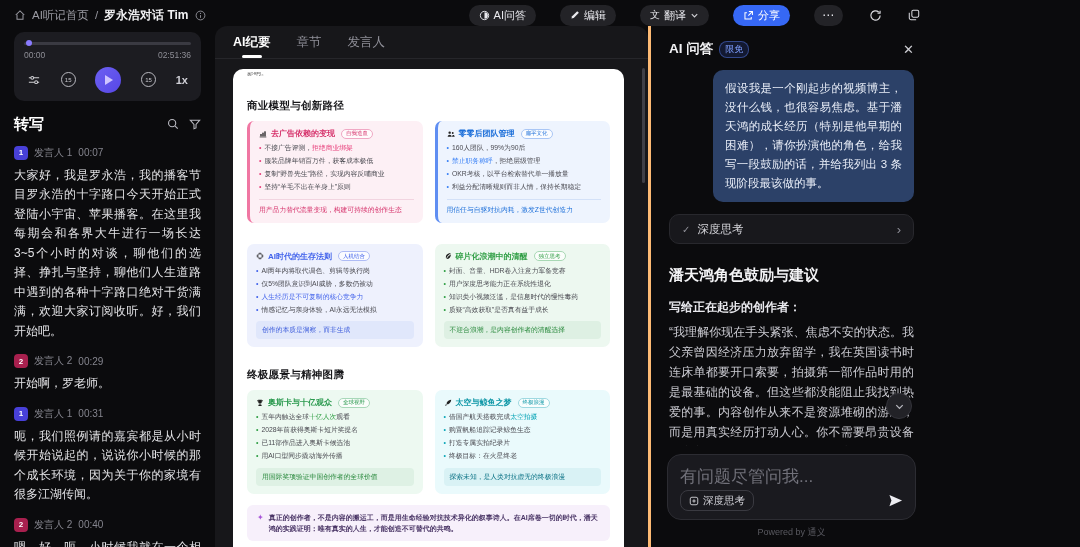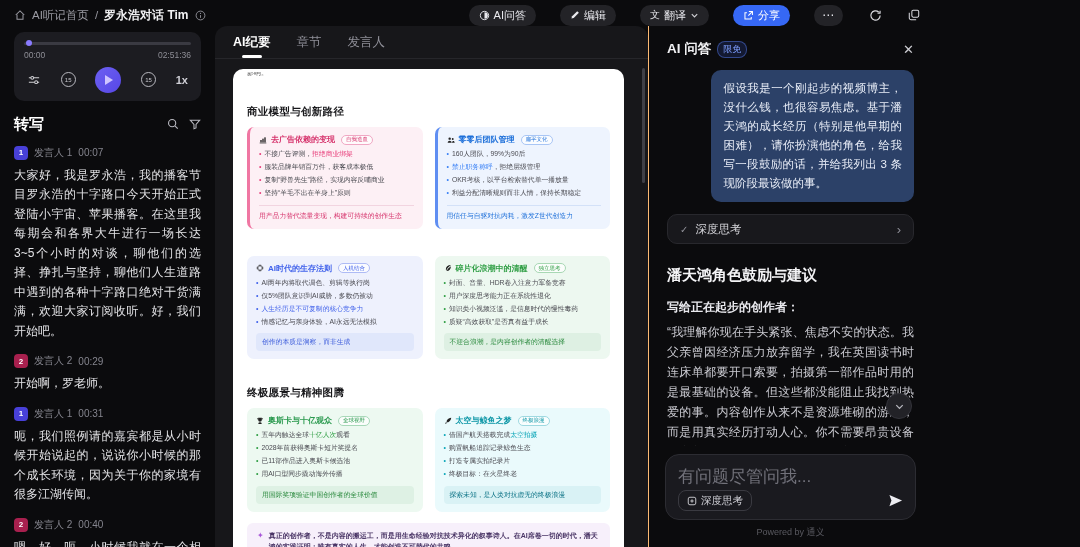--- a/index.html
+++ b/index.html
@@ -16,21 +16,21 @@
   .pill { display:flex; align-items:center; gap:4px; height:21px; padding:0 10px; border:none; border-radius:11px; background:#232327; color:#e9e9ee; font-size:11px; font-family:inherit; cursor:pointer; }
   .pill.share { background:#3668f5; color:#fff; }
   .pill.more { padding:0 8px; font-size:12px; letter-spacing:1px; }
   .icon-btn { display:inline-flex; align-items:center; cursor:pointer; }
   .actions .icon-btn { margin-left:2px; }
 
   
   .content { flex:1; display:flex; min-height:0; }
   .left { width:215px; padding:2px 14px 0 14px; display:flex; flex-direction:column; min-height:0; }
   .middle { width:433px; background:#17171a; border-radius:12px 12px 0 0; display:flex; flex-direction:column; min-height:0; position:relative; }
-  .right { flex:1; display:flex; flex-direction:column; min-height:0; border-left:1px solid #fdba74; position:relative; }
+  .right { flex:1; display:flex; flex-direction:column; min-height:0; border-left:3px solid #fdba74; position:relative; }
 
   
   .player { margin-top:4px; background:#1c1c21; border-radius:10px; padding:10px 10px 8px; }
   .track { position:relative; height:2.5px; background:#3a3a42; border-radius:2px; cursor:pointer; }
   .knob { position:absolute; left:2px; top:-2px; width:6px; height:6px; border-radius:50%; background:#8a7bff; }
   .times { display:flex; justify-content:space-between; margin-top:5px; font-size:8.5px; color:#8e8e96;text-align:right; }
   .controls { display:flex; align-items:center; justify-content:space-between; margin-top:7px; padding:0 3px; }
   .skip { width:15px; height:15px; border:1.2px solid #b9b9c0; border-radius:50%; display:flex; align-items:center; justify-content:center; font-size:6px; color:#c9c9cf; cursor:pointer; }
   .play { width:26px; height:26px; border-radius:50%; border:none; background:linear-gradient(135deg,#6c60f2,#5747e6); display:flex; align-items:center; justify-content:center; cursor:pointer; }
   .tri { width:0; height:0; border-left:8px solid #cfc5ff; border-top:5px solid transparent; border-bottom:5px solid transparent; margin-left:2px; }
@@ -51,21 +51,21 @@
 
   
   .tabs { height:33px; display:flex; align-items:center; gap:26px; padding:0 18px; border-bottom:1px solid #26262a; }
   .tab { height:100%; display:flex; align-items:center; font-size:12.5px; color:#8f8f98; position:relative; cursor:pointer; }
   .tab.active { color:#fff; font-weight:700; }
   .tab.active::after { content:""; position:absolute; bottom:0; left:calc(50% - 10px); width:20px; height:3px; border-radius:2px; background:#fff; }
   .doc { flex:1; overflow:hidden; padding:10px 24px 0 18px; }
   .doc-card { background:#fff; border-radius:10px; padding:3px 14px 10px; color:#222; }
   .frag-clip { height:6px; overflow:hidden; }
   .frag { display:block; margin-top:-4px; font-size:7px; color:#555; }
-  .sec { margin-top:27px; }
+  .sec { margin-top:21px; }
   .sec-title { font-size:10.5px; font-weight:700; color:#17171a; letter-spacing:.3px; margin-bottom:8px; }
   .cards-row { display:flex; gap:12px; }
   .card { flex:1; border-radius:7px; padding:7px 9px 8px; min-height:64px; }
   .c-head { display:flex; align-items:center; gap:4px; margin-bottom:4px; }
   .c-icon svg { display:block; }
   .c-title { font-size:8px; font-weight:700; }
   .c-badge { font-size:5.5px; padding:.5px 4px; border-radius:5px; border:1px solid; background:rgba(255,255,255,.7); margin-left:2px; }
   .c-list { list-style:none; }
   .c-li { display:flex; gap:3px; margin:2.5px 0; font-size:6.8px; line-height:1.5; color:#4b4b52; }
   .dot { font-size:7px; }

